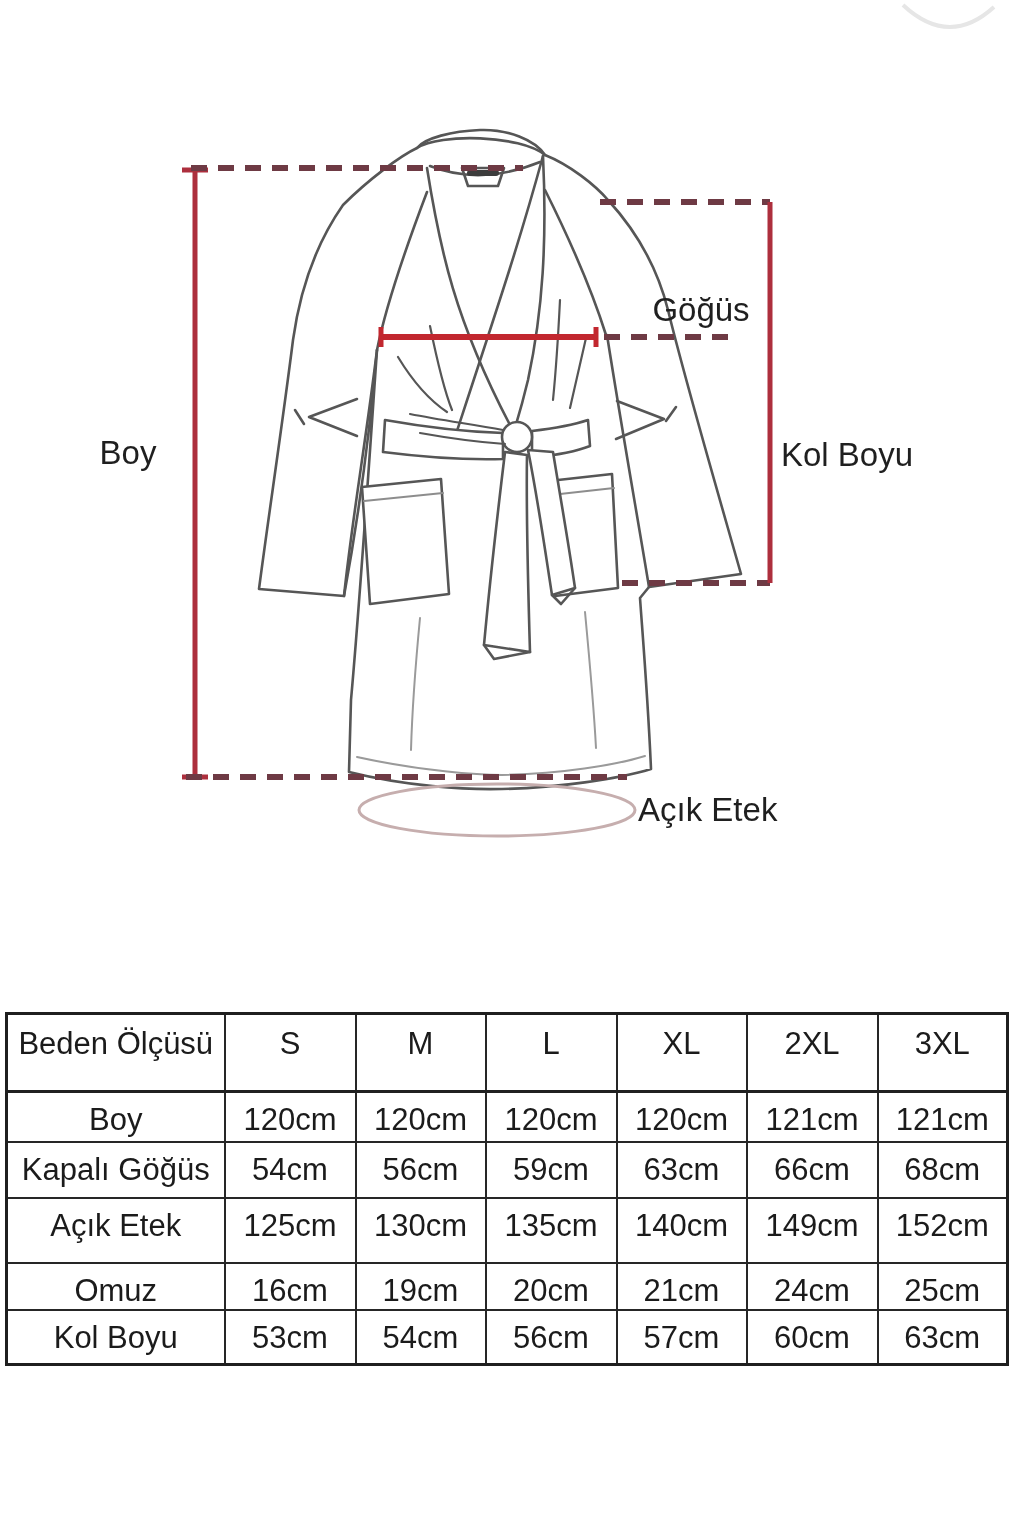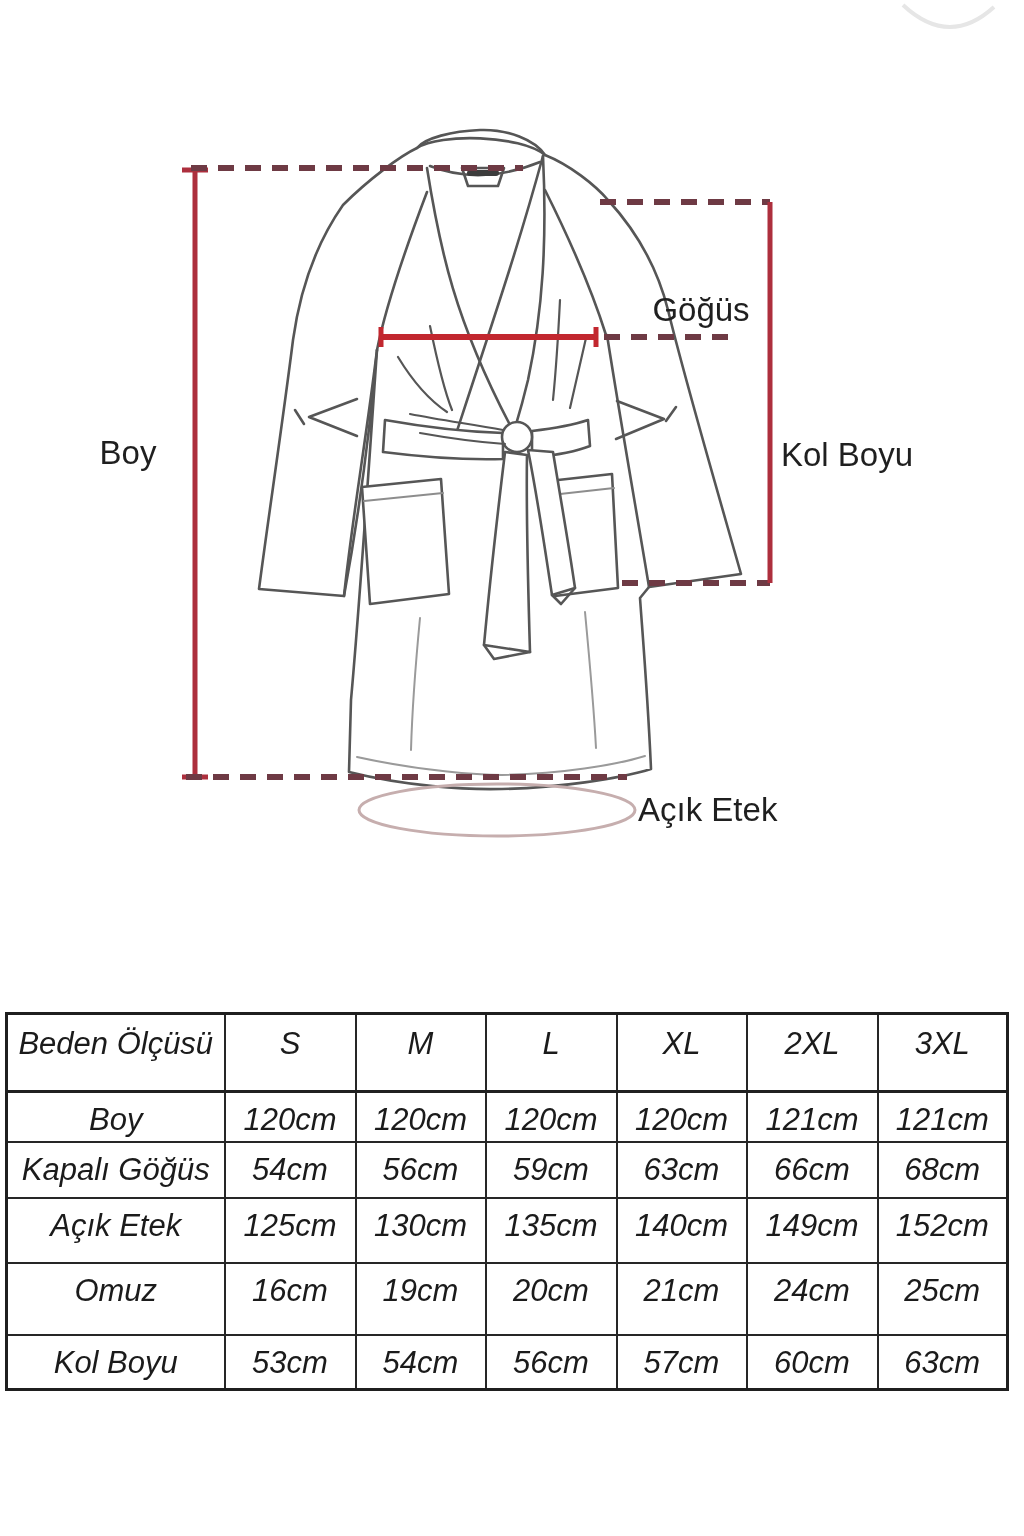--- a/index.html
+++ b/index.html
@@ -6,24 +6,24 @@
   #page{position:relative;width:1024px;height:1536px;background:#ffffff;overflow:hidden;
         font-family:"Liberation Sans",sans-serif;}
   #diagram{position:absolute;left:0;top:0;}
   .meas-label{font-family:"Liberation Sans",sans-serif;font-size:33px;fill:#1f1f1f;}
   
   #size-table{position:absolute;left:5px;top:1012px;border-collapse:collapse;table-layout:fixed;
               width:1001px;color:#1b1b1b;}
   #size-table td,#size-table th{border:2px solid #262626;vertical-align:top;text-align:center;
               padding:10px 2px 0 2px;font-size:31px;font-weight:normal;line-height:1.12;
               overflow:hidden;white-space:nowrap;}
-  #size-table{border:3px solid #1f1f1f;font-style:italic;}
+  #size-table{border:3px solid #1f1f1f;}
   #size-table tr.hdr th{border-bottom:3px solid #202020;padding-top:12px;}
   tr.hdr{height:78px;}
-  tr.r0{height:50px;} tr.r1{height:56px;} tr.r2{height:65px;} tr.r3{height:72px;} tr.r4{height:55px;}
+  tr.r0{height:50px;} tr.r1{height:56px;} tr.r2{height:65px;} tr.r3{height:47px;} tr.r4{height:55px;}
 </style>
 </head>
 <body>
 
 <div id="page">
 
   <svg id="diagram" width="1024" height="1000" viewBox="0 0 1024 1000">
 
     <path d="M 903,5 Q 949,48 994,7" fill="none" stroke="#e6e6e6" stroke-width="4"></path>
 

